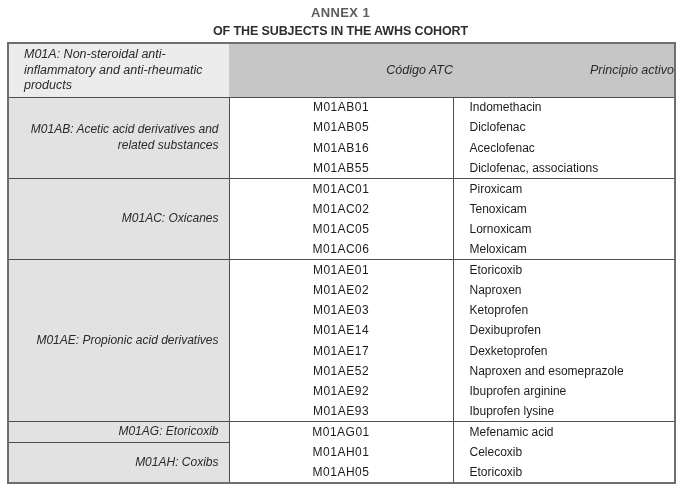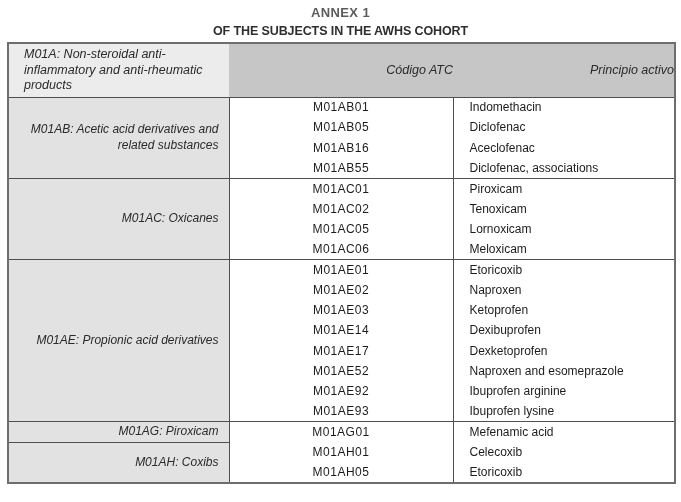--- a/index.html
+++ b/index.html
@@ -180,21 +180,21 @@
       <tr>
         <td class="code">M01AE92</td>
         <td class="name">Ibuprofen arginine</td>
       </tr>
       <tr>
         <td class="code">M01AE93</td>
         <td class="name">Ibuprofen lysine</td>
       </tr>
 
       <tr class="gs">
-        <td class="cat">M01AG: Piroxicam</td>
+        <td class="cat">M01AG: Etoricoxib</td>
         <td class="code">M01AG01</td>
         <td class="name">Mefenamic acid</td>
       </tr>
 
       <tr class="gs merged">
         <td class="cat" rowspan="2">M01AH: Coxibs</td>
         <td class="code">M01AH01</td>
         <td class="name">Celecoxib</td>
       </tr>
       <tr>

